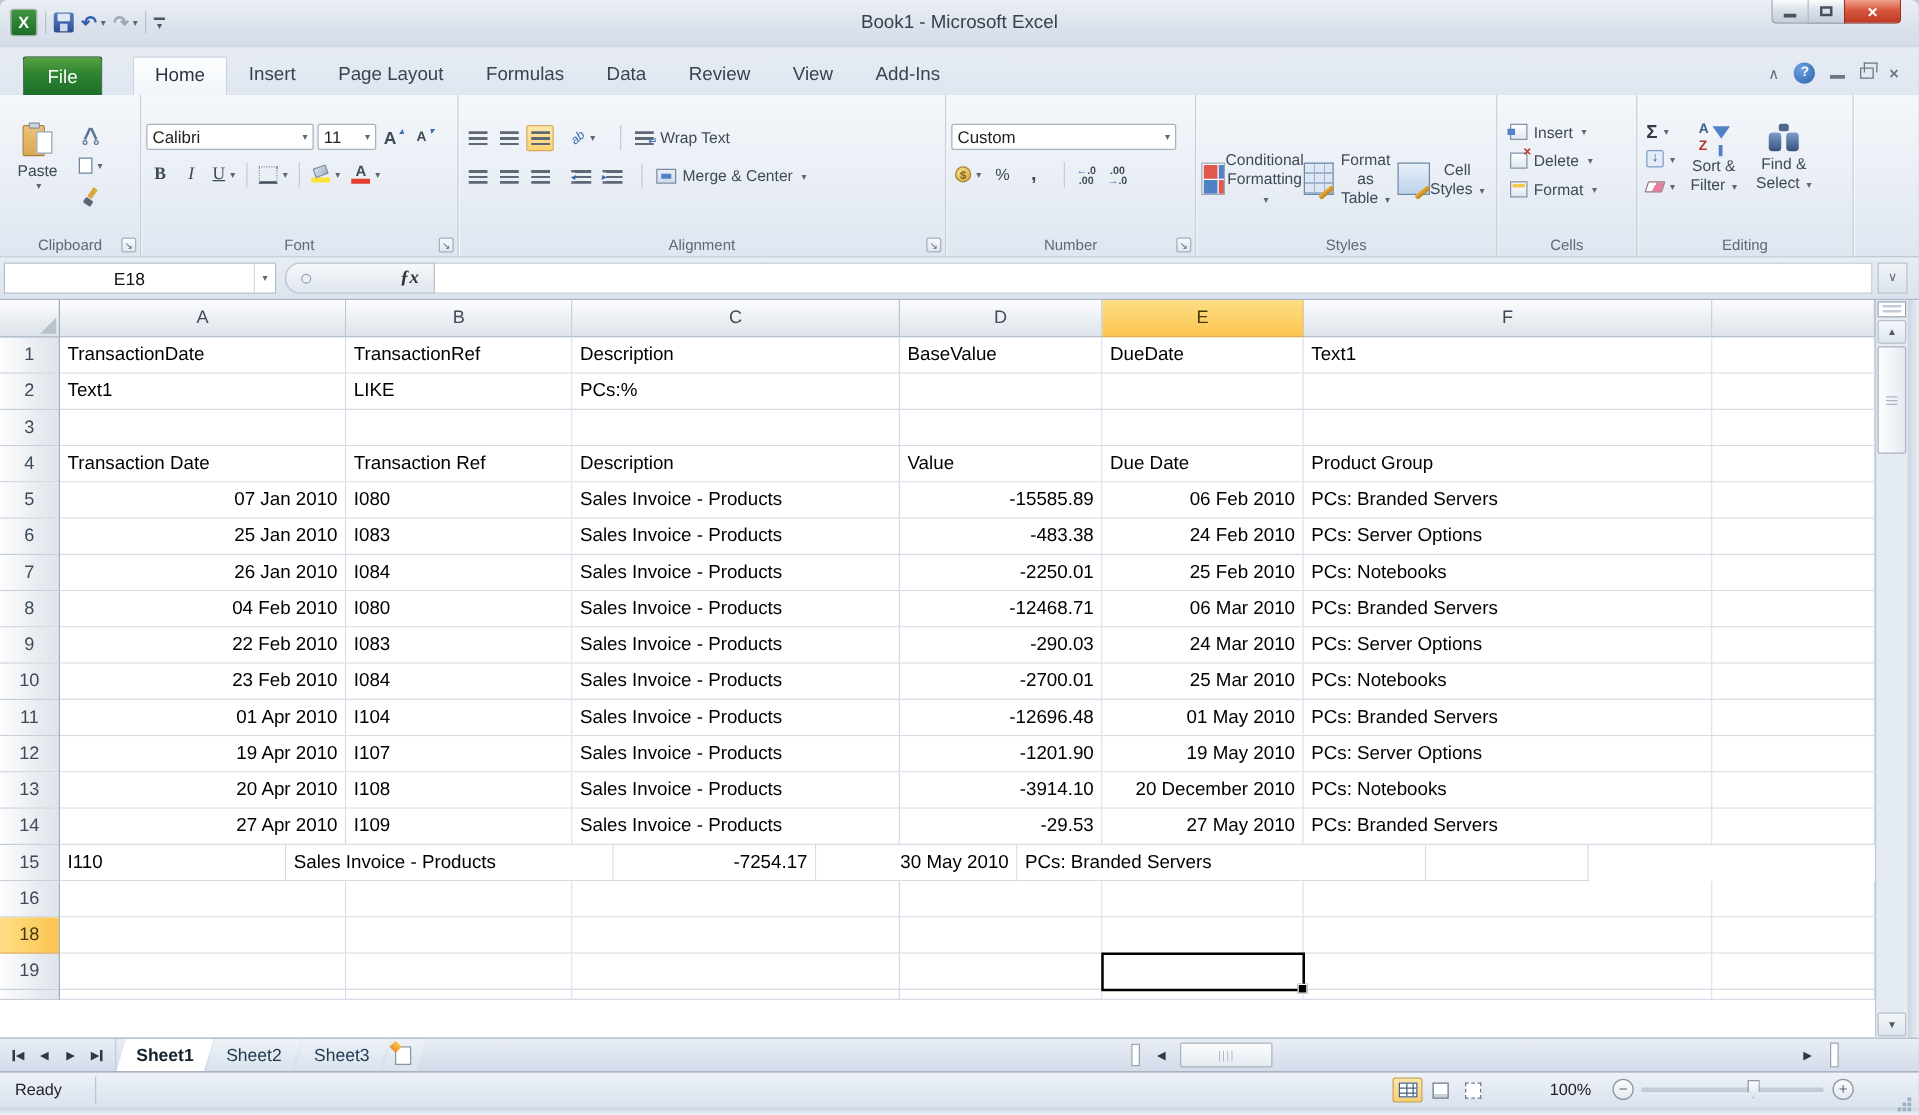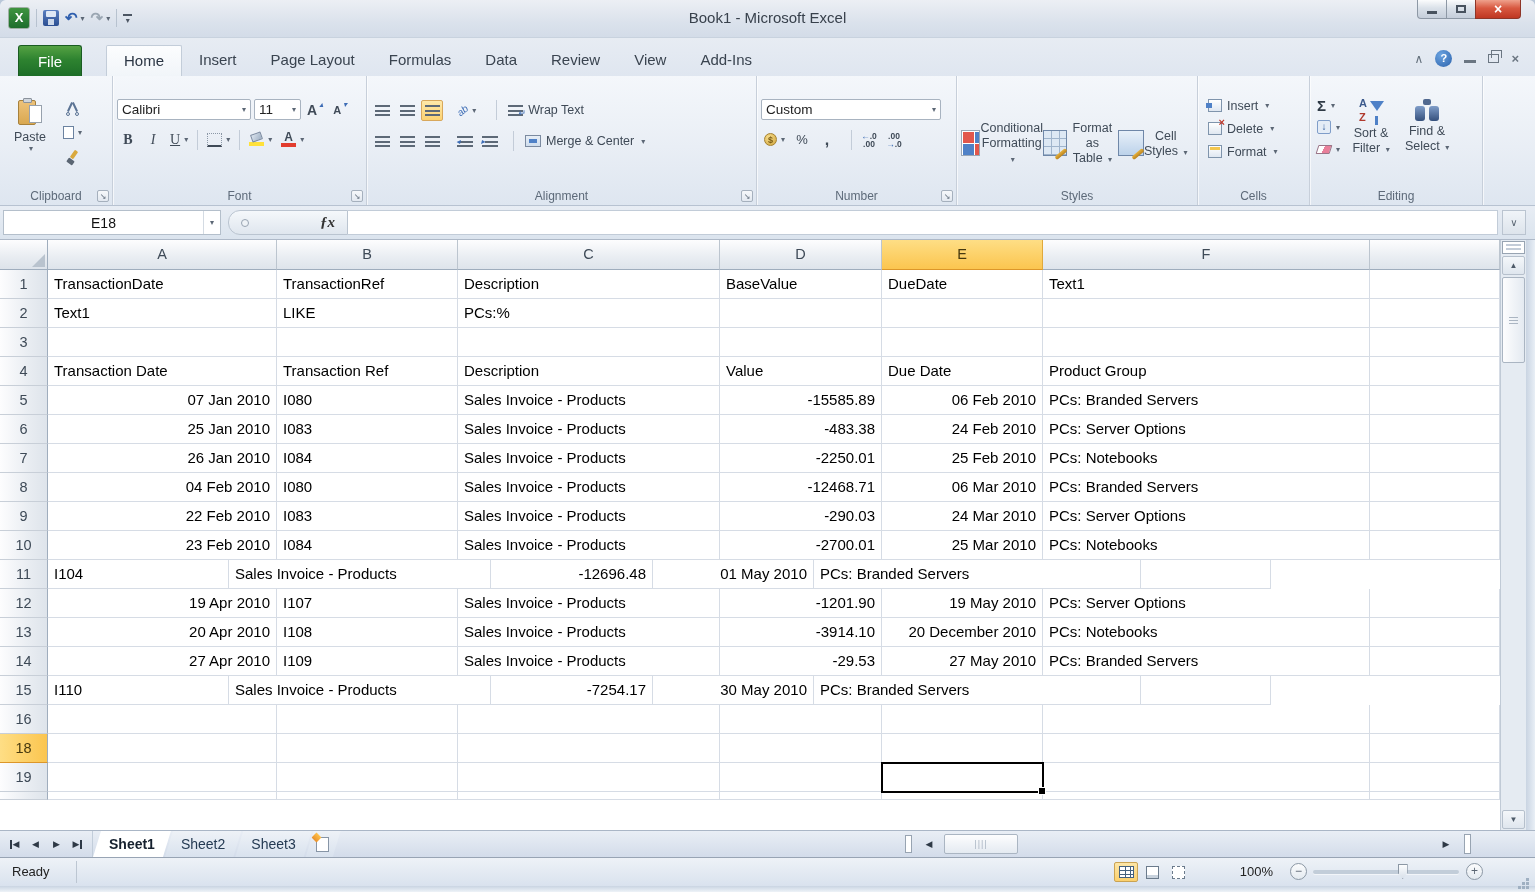--- a/index.html
+++ b/index.html
@@ -640,20 +640,21 @@
           <div class="cell ar" style="width: 229px;">23 Feb 2010</div>
           <div class="cell" style="width: 181px;">I084</div>
           <div class="cell" style="width: 262px;">Sales Invoice - Products</div>
           <div class="cell ar" style="width: 162px;">-2700.01</div>
           <div class="cell ar" style="width: 161px;">25 Mar 2010</div>
           <div class="cell" style="width: 327px;">PCs: Notebooks</div>
           <div class="cell" style="width: 130px;"></div>
         </div>
         <div class="grow">
           <div class="rowh">11</div>
+          <div class="cell ar" style="width: 229px;">01 Apr 2010</div>
           <div class="cell" style="width: 181px;">I104</div>
           <div class="cell" style="width: 262px;">Sales Invoice - Products</div>
           <div class="cell ar" style="width: 162px;">-12696.48</div>
           <div class="cell ar" style="width: 161px;">01 May 2010</div>
           <div class="cell" style="width: 327px;">PCs: Branded Servers</div>
           <div class="cell" style="width: 130px;"></div>
         </div>
         <div class="grow">
           <div class="rowh">12</div>
           <div class="cell ar" style="width: 229px;">19 Apr 2010</div>

